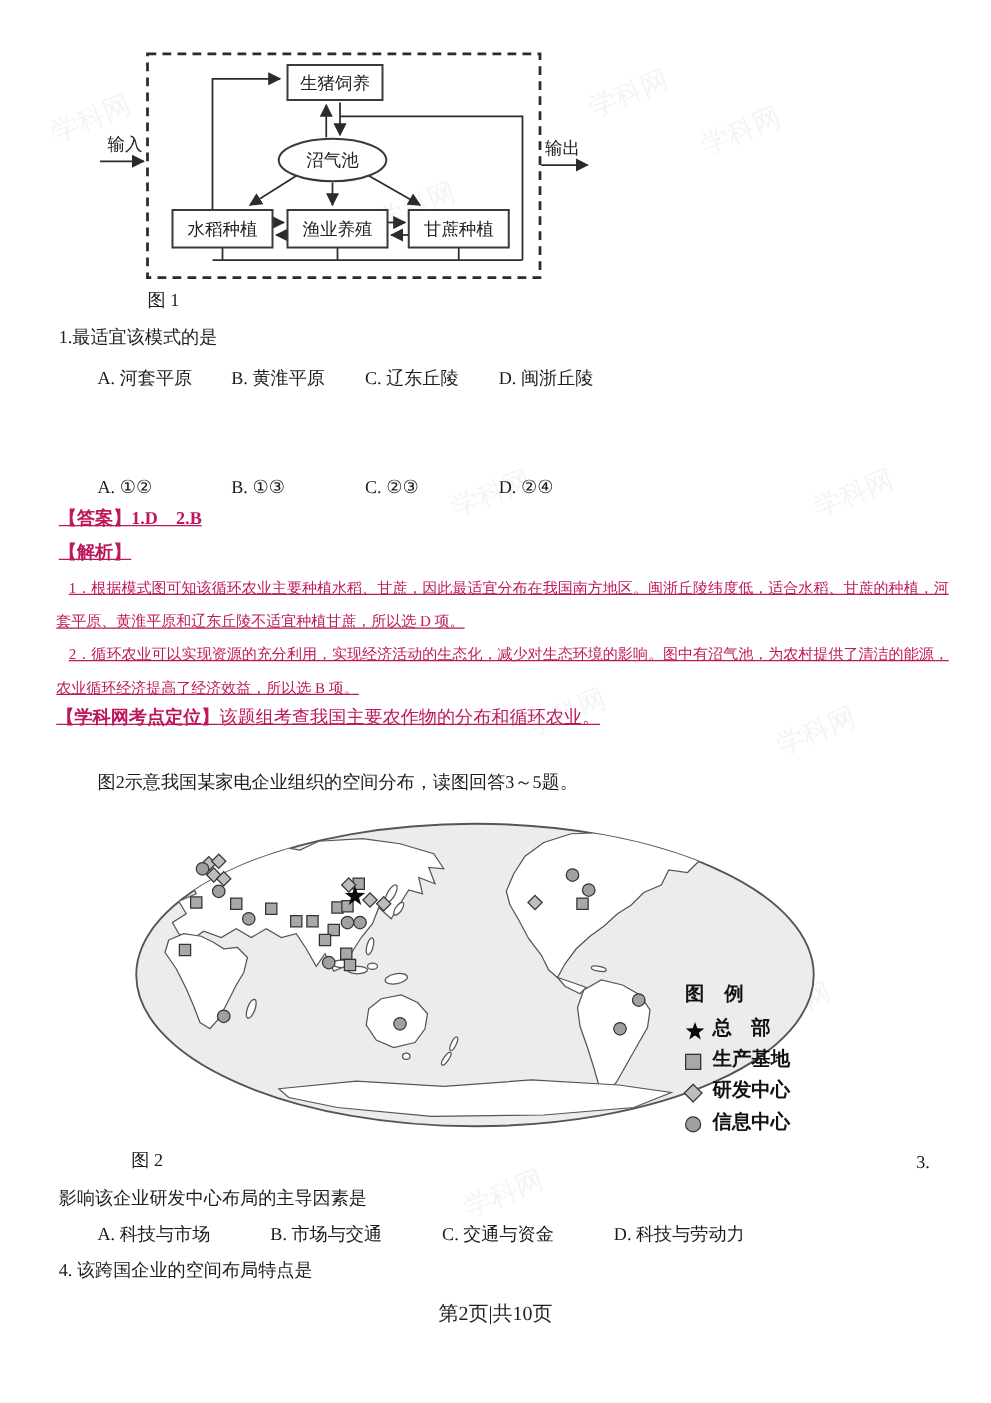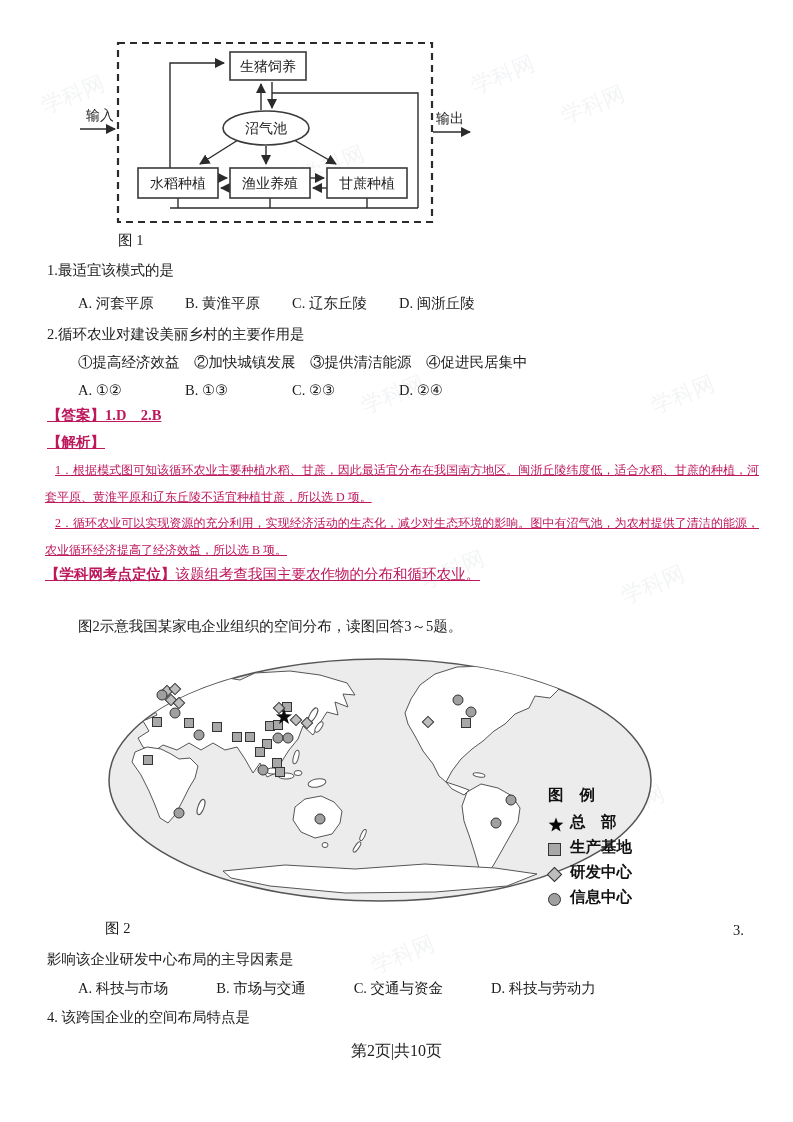--- a/index.html
+++ b/index.html
@@ -111,22 +111,20 @@
   <div class="caption" style="left:118px;top:231px;width:314px">图 1</div>
 
   <div class="line" style="left:47px;top:261px">1.最适宜该模式的是</div>
   <div class="line opts cols" style="left:78px;top:294px">
     <span>A. 河套平原</span>
     <span>B. 黄淮平原</span>
     <span>C. 辽东丘陵</span>
     <span>D. 闽浙丘陵</span>
   </div>
 
-  <div class="line" style="left:47px;top:325px">2.循环农业对建设美丽乡村的主要作用是</div>
-  <div class="line" style="left:78px;top:353px">①提高经济效益　②加快城镇发展　③提供清洁能源　④促进民居集中</div>
   <div class="line opts cols" style="left:78px;top:381px">
     <span>A. ①②</span>
     <span>B. ①③</span>
     <span>C. ②③</span>
     <span>D. ②④</span>
   </div>
 
   <div class="line red" style="left:47px;top:406px;font-weight:bold">
     <span>【答案】</span><span>1.D　2.B</span>
   </div>

